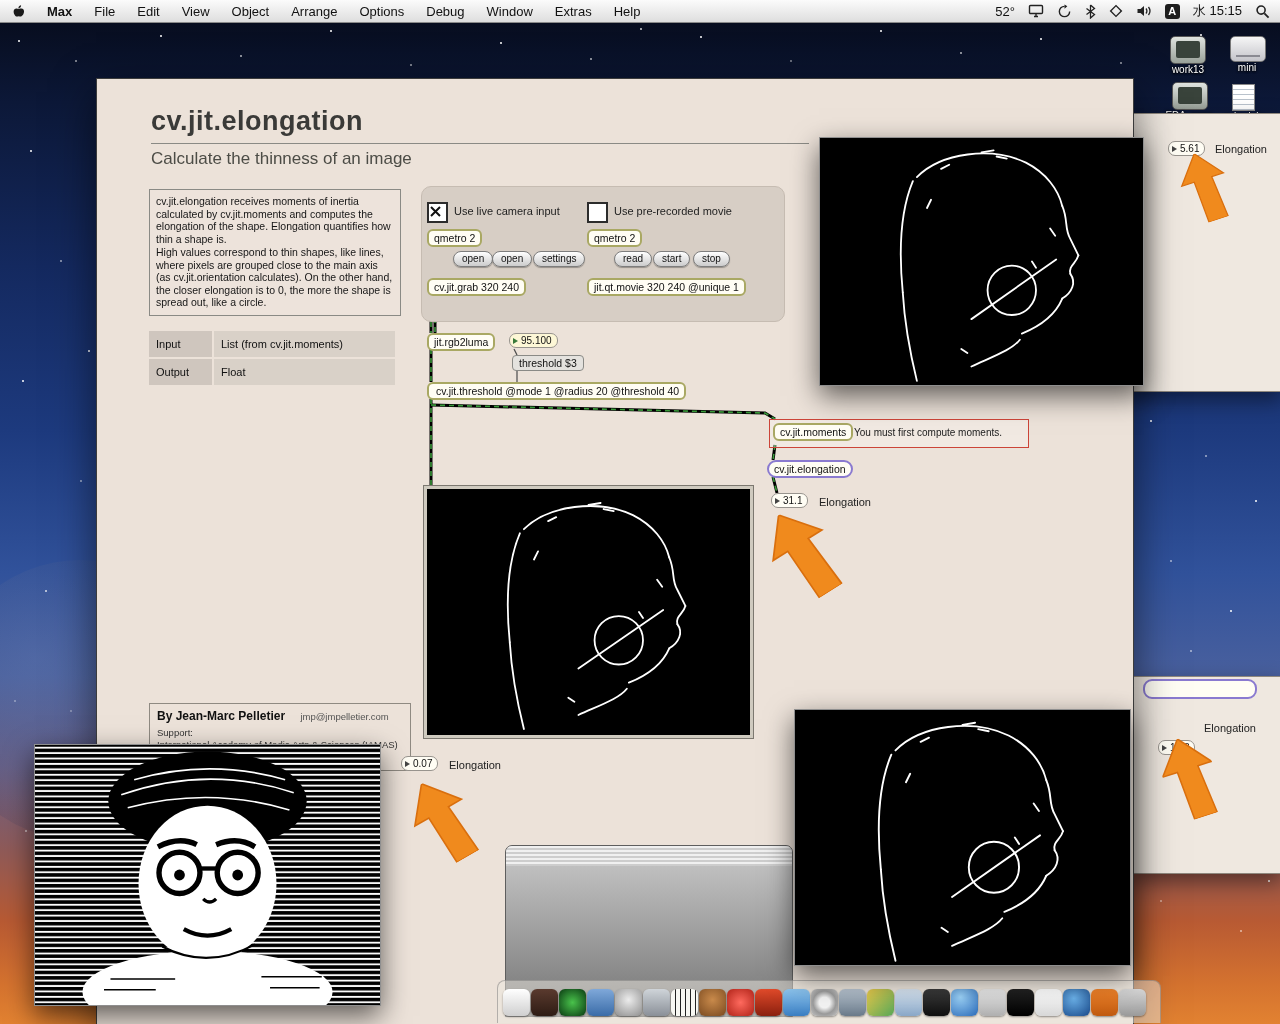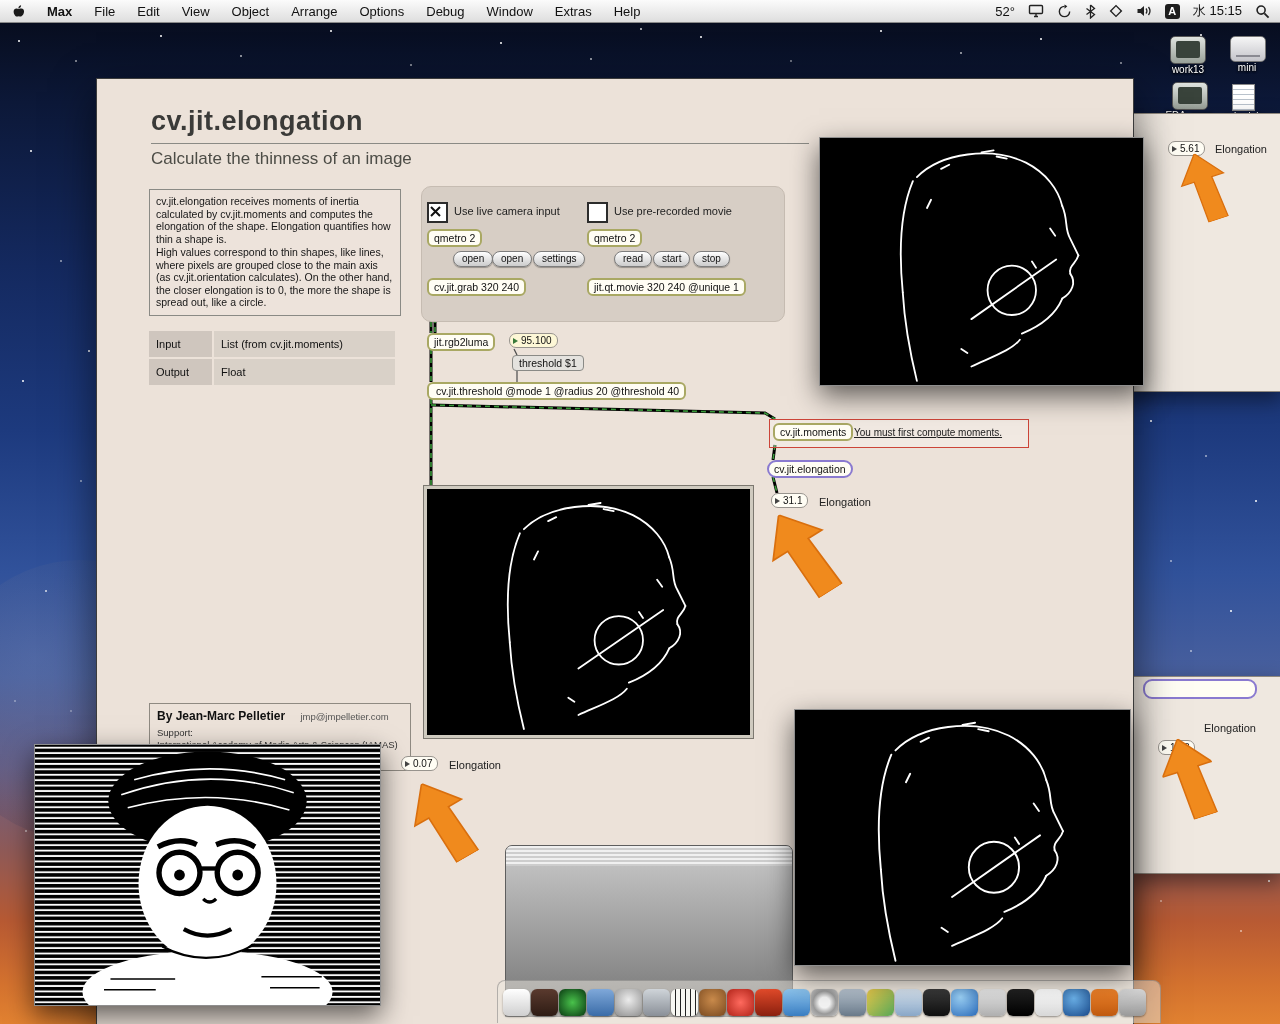--- a/index.html
+++ b/index.html
@@ -252,26 +252,26 @@
     <div class="mbtn" style="left:596px;top:172px;">stop</div>
 
     <div class="mobj" style="left:330px;top:199px;">cv.jit.grab 320 240</div>
     <div class="mobj" style="left:490px;top:199px;">jit.qt.movie 320 240 @unique 1</div>
 
     <div class="mobj" style="left:330px;top:254px;">jit.rgb2luma</div>
     <div class="mnum" style="left:412px;top:254px;background:#fdf7d6;">
       <span class="tri grn"></span>
       <span>95.100</span>
     </div>
-    <div class="mmsg" style="left:415px;top:276px;">threshold $1</div>
+    <div class="mmsg" style="left:415px;top:276px;">threshold $3</div>
     <div class="mobj" style="left:330px;top:303px;padding-left:7px;">cv.jit.threshold @mode 1 @radius 20 @threshold 40</div>
 
     <div class="rednote" style="left:672px;top:340px;width:258px;height:27px;">
       <div class="mobj" style="left:3px;top:3px;">cv.jit.moments</div>
-      <div class="mlabel" style="left:84px;top:7px;font-size:10px;text-decoration:underline;">You must first compute moments.</div>
+      <div class="mlabel" style="left:84px;top:7px;font-size:10px;">You must first compute moments.</div>
     </div>
 
     <div class="mobj elongobj" style="left:670px;top:381px;">cv.jit.elongation</div>
     <div class="mnum" style="left:674px;top:414px;">
       <span class="tri"></span>
       <span>31.1</span>
     </div>
     <div class="mlabel" style="left:722px;top:417px;">Elongation</div>
 
     <div class="vframe" style="left:326px;top:406px;width:323px;height:246px;">

